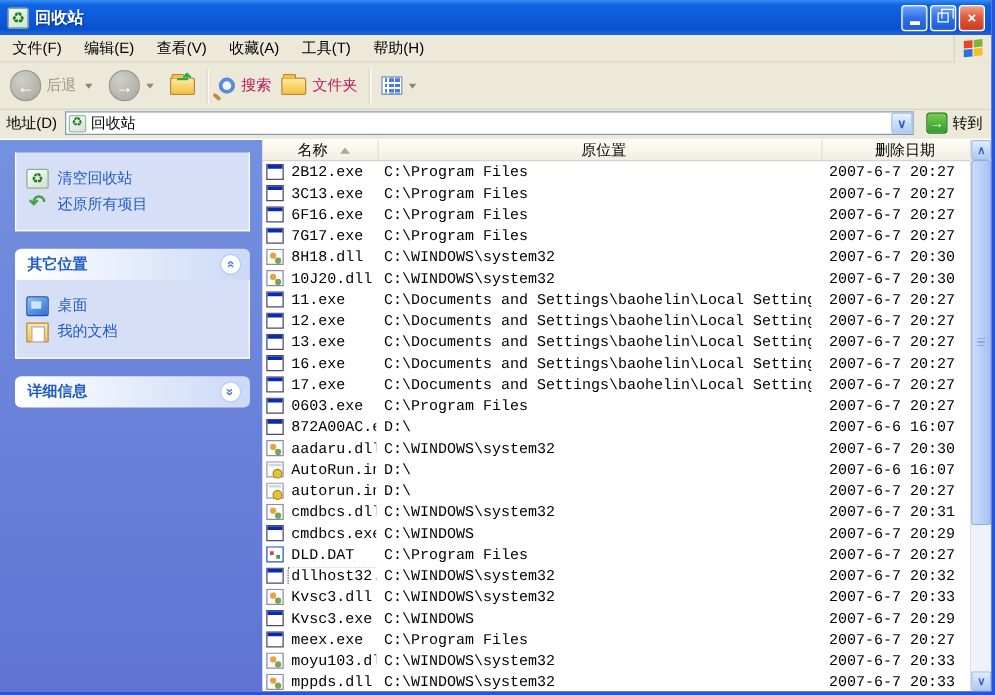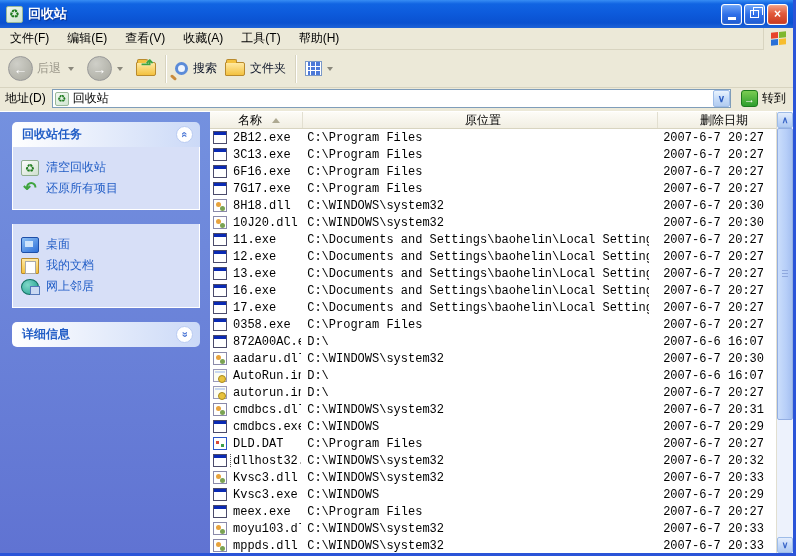--- a/index.html
+++ b/index.html
@@ -47,21 +47,21 @@
   .tool-btn { display:flex; align-items:center; padding:3px 4px; border-radius:3px; }
   .folder-shape { width:20px; height:14px; background:linear-gradient(180deg,#FFE9A2,#F3C13F);
      border:1px solid #B98A2C; border-radius:1px 2px 2px 1px; position:relative; }
   .folder-shape::before { content:''; position:absolute; top:-4px; left:0; width:9px; height:3px;
      background:#F3C13F; border:1px solid #B98A2C; border-bottom:none; border-radius:2px 2px 0 0; }
   .up-arrow-overlay { position:absolute; left:4px; top:-6px; color:#3FA43F; font-size:15px; font-weight:bold;
      text-shadow:0 0 1px #fff; line-height:14px; }
   .magnifier { width:13px; height:13px; border:3px solid #5B8BD8; border-radius:50%; position:relative; background:#eef4fe; }
   .magnifier::after { content:''; position:absolute; width:7px; height:3px; background:#C98A3B;
      left:-8px; top:11px; transform:rotate(40deg); border-radius:2px; }
-  .tool-text { margin-left:5px; color:#0f172a; }
+  .tool-text { margin-left:5px; color:#be185d; }
   .views-grid { width:17px; height:15px; border:1px solid #7a98c8; background:
      linear-gradient(90deg,#fff 0 2px, transparent 2px),
      repeating-linear-gradient(90deg,#4D79D8 0 4px,#fff 4px 5px),#fff; position:relative; }
   .views-grid::before{ content:''; position:absolute; inset:1px; background:
      repeating-linear-gradient(0deg,transparent 0 3px,#fff 3px 4px); }
 
   
   .addressbar { height:24px; display:flex; align-items:center; background:#ECE9D8;
      border-bottom:1px solid #fff; padding:0 3px 2px 5px; }
   .addr-label { margin-right:6px; color:#000; }
@@ -231,50 +231,46 @@
     </div>
     <div class="go-btn">
       <div class="go-icon">→</div>
       <span class="go-text">转到</span>
     </div>
   </div>
 
   <div class="content">
     <div class="sidebar" id="sidebar">
         <div class="panel">
-          <div class="panel-header">
-            <span class="panel-title">回收站任务</span>
-            <div class="chevron-circle">
-              <span>«</span>
-            </div>
-          </div>
           <div class="panel-body">
             <div class="side-item">
               <span class="side-icon si-bin">♻</span>
               <span>清空回收站</span>
             </div>
             <div class="side-item">
               <span class="side-icon si-restore">↶</span>
               <span>还原所有项目</span>
             </div>
           </div>
         </div>
         <div class="panel">
+          <div class="panel-header">
+            <span class="panel-title">其它位置</span>
+            <div class="chevron-circle">
+              <span>«</span>
+            </div>
+          </div>
           <div class="panel-body">
             <div class="side-item">
               <span class="side-icon si-desktop"></span>
               <span>桌面</span>
             </div>
             <div class="side-item">
               <span class="side-icon si-docs"></span>
               <span>我的文档</span>
-            </div>
-            <div class="side-item">
-              <span class="side-icon si-network"></span>
-              <span>网上邻居</span>
             </div>
           </div>
         </div>
         <div class="panel collapsed">
           <div class="panel-header">
             <span class="panel-title">详细信息</span>
             <div class="chevron-circle">
               <span>«</span>
             </div>
           </div>
@@ -379,21 +375,21 @@
             <div class="cell-name">
               <span class="file-icon fi-exe"></span>
               <span class="fname">17.exe</span>
             </div>
             <div class="cell-loc">C:\Documents and Settings\baohelin\Local Settings\Temp</div>
             <div class="cell-date">2007-6-7 20:27</div>
           </div>
           <div class="file-row">
             <div class="cell-name">
               <span class="file-icon fi-exe"></span>
-              <span class="fname">0358.exe</span>
+              <span class="fname">0603.exe</span>
             </div>
             <div class="cell-loc">C:\Program Files</div>
             <div class="cell-date">2007-6-7 20:27</div>
           </div>
           <div class="file-row">
             <div class="cell-name">
               <span class="file-icon fi-exe"></span>
               <span class="fname">872A00AC.exe</span>
             </div>
             <div class="cell-loc">D:\</div>

